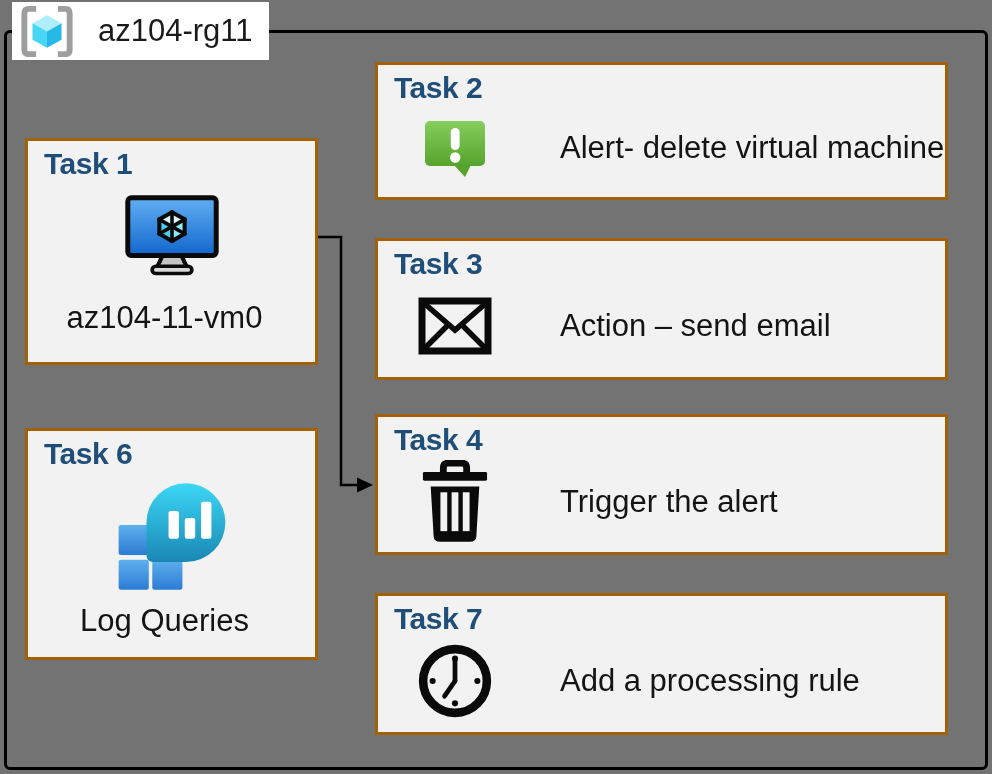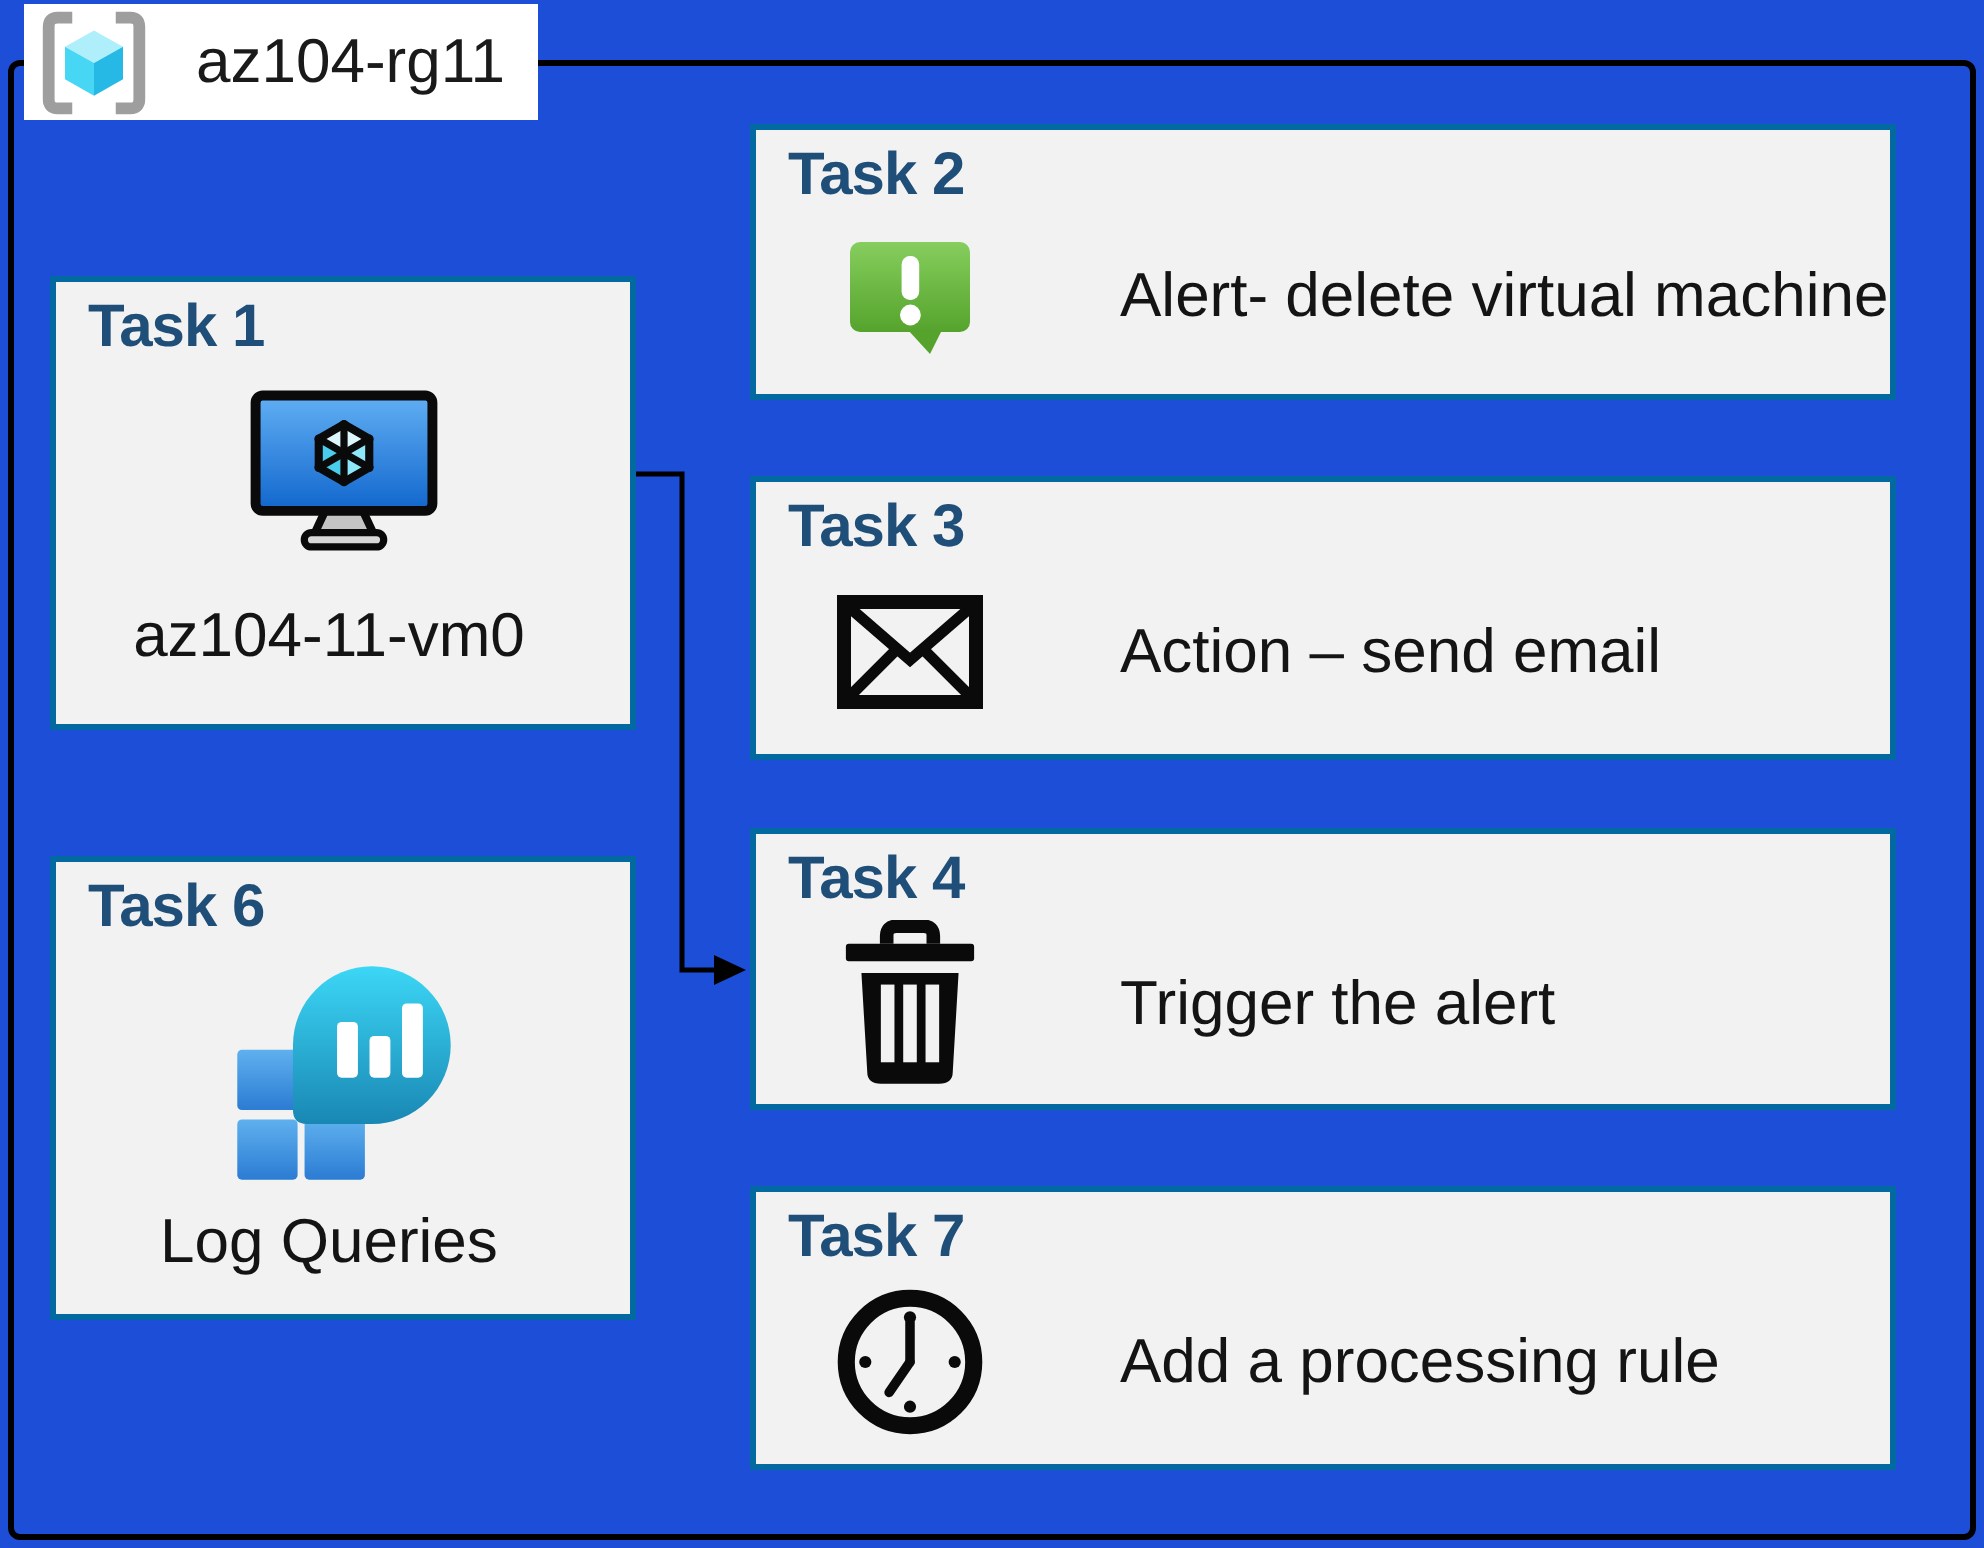--- a/index.html
+++ b/index.html
@@ -1,32 +1,32 @@
 <!DOCTYPE html>
 <html><head>
 <meta charset="utf-8">
 <style>
   html,body{margin:0;padding:0;background:#ffffff;}
   .canvas{
-    position:relative;width:992px;height:774px;background:#1d4ed8;
+    position:relative;width:992px;height:774px;background:#737373;
     font-family:"Liberation Sans", sans-serif;overflow:hidden;
   }
   .outer-border{
     position:absolute;left:4px;top:30px;width:984px;height:740px;
     border:3px solid #000;border-radius:6px;box-sizing:border-box;
   }
   .rg-header{
     position:absolute;left:12px;top:2px;height:58px;background:#ffffff;
     display:flex;align-items:center;padding:0 16px 0 6px;z-index:3;
   }
   .rg-header .rg-icon{width:58px;height:53px;}
   .rg-title{font-size:31px;color:#1a1a1a;margin-left:22px;white-space:nowrap;}
   .connector{position:absolute;left:0;top:0;width:992px;height:774px;z-index:1;pointer-events:none;}
   .task-box{
-    position:absolute;background:#f2f2f2;border:3px solid #0369a1;
+    position:absolute;background:#f2f2f2;border:3px solid #a16207;
     box-sizing:border-box;z-index:2;
   }
   .task-title{
     position:absolute;left:16px;top:6px;font-size:30px;font-weight:bold;
     color:#1f4e79;letter-spacing:-0.5px;white-space:nowrap;
   }
   .task-row{
     position:absolute;left:34px;right:12px;top:40px;bottom:6px;
     display:flex;align-items:center;gap:36px;
   }

